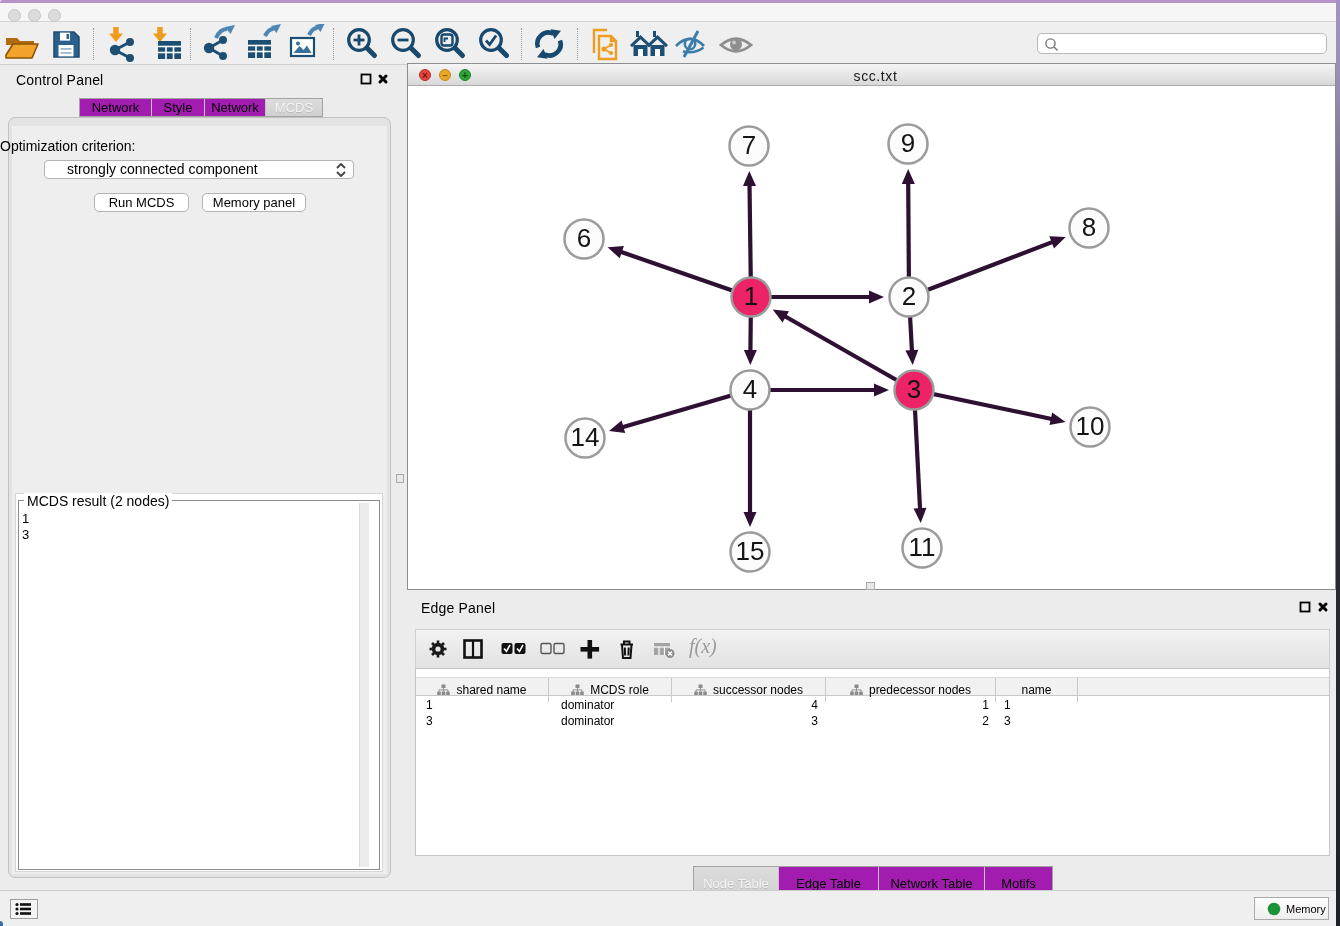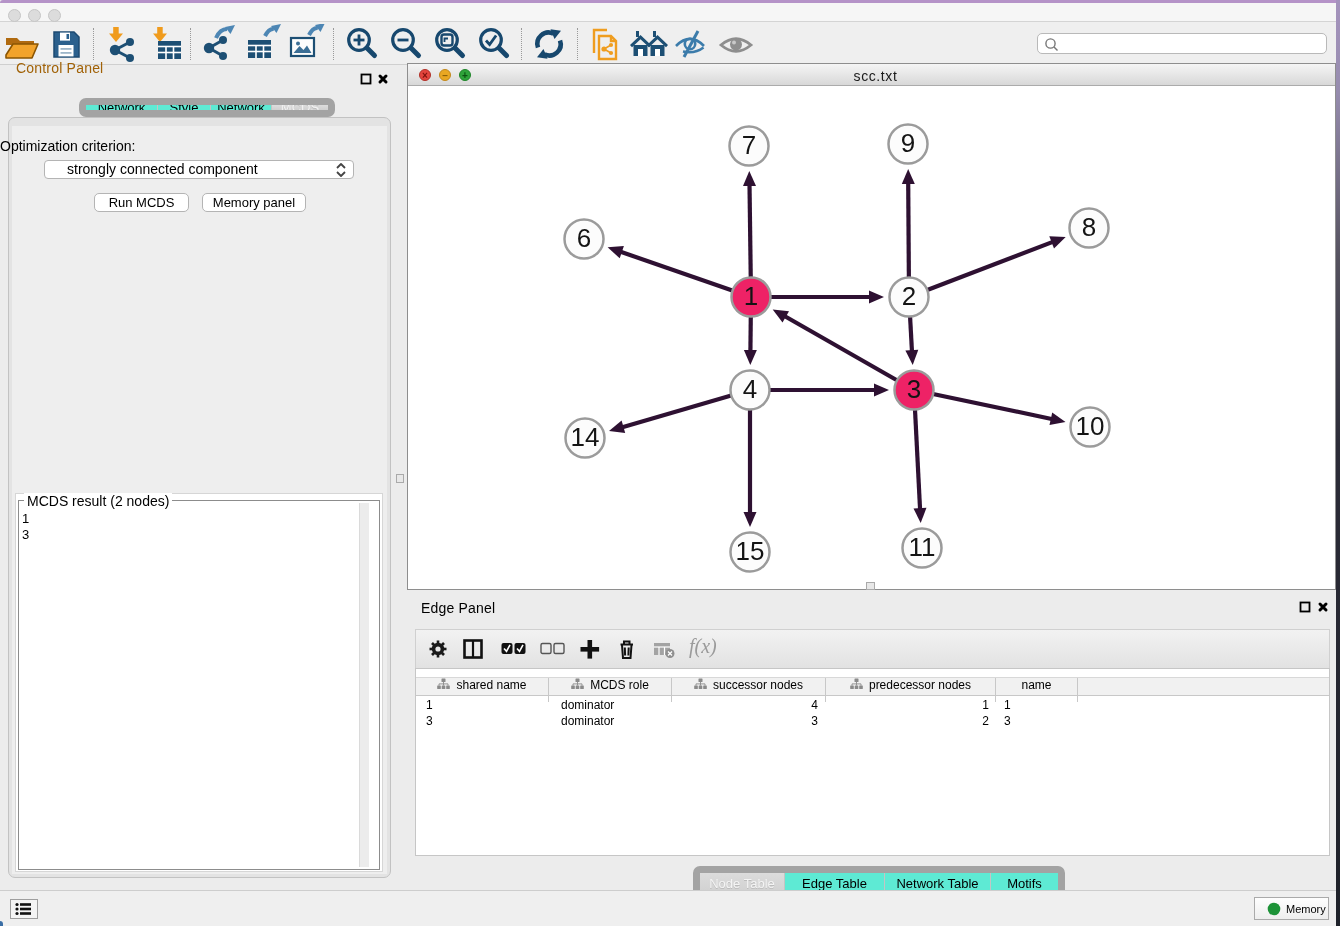--- a/index.html
+++ b/index.html
@@ -6,45 +6,45 @@
 .abs{position:absolute}
 #topline{left:0;top:0;width:1340px;height:3px;background:#b593c8;border-radius:8px 8px 0 0}
 #titlebar{left:0;top:3px;width:1340px;height:19px;background:#f6f6f6;border-bottom:1px solid #d4d4d4}
 .tl{position:absolute;top:6px;width:13px;height:13px;border-radius:50%;background:#dcdcdc;border:1px solid #c6c6c6}
 #wtitle{left:0;top:4px;width:1340px;text-align:center;font-size:14px;color:#b2b2b2}
 #toolbar{left:0;top:22px;width:1340px;height:43px;background:#efefef;border-bottom:1px solid #cfcfcf}
 .sep{position:absolute;top:6px;height:32px;width:1px;border-left:1px dotted #9a9a9a}
 .ticon{position:absolute;top:2px;width:40px;height:40px}
 #searchbox{left:1037px;top:11px;width:290px;height:21px;background:#fff;border:1px solid #b9b9b9;border-radius:5px}
 
-#cp-title{left:16px;top:60px;font-size:14px;color:#a16207;letter-spacing:0.2px}
+#cp-title{left:16px;top:72px;font-size:14px;color:#000000;letter-spacing:0.2px}
 #cp-panel{left:8px;top:117px;width:383px;height:761px;background:#e3e3e3;border:1px solid #c2c2c2;border-radius:7px}
 #cp-inner{left:12px;top:126px;width:375px;height:748px;background:#eeeeee}
-.tabbar{position:absolute;display:flex;height:19px;border:7px solid #a3a3a3;border-radius:7px;overflow:hidden;background:#5eead4;font-size:13px}
+.tabbar{position:absolute;display:flex;height:19px;border:1px solid #a3a3a3;border-radius:0;overflow:hidden;background:#a21caf;font-size:13px}
 .tabbar .tab{display:flex;align-items:center;justify-content:center;border-right:1px solid #c4c4c4;color:#000;height:100%}
 .tabbar .tab:last-child{border-right:none}
 .tabbar .sel{background:linear-gradient(#dcdcdc,#d0d0d0);color:#f4f4f4;text-shadow:0 1px 0 #bbb}
 #opt-label{left:0;top:138px;width:400px;text-align:left;font-size:14px}
 #combo{left:44px;top:160px;width:310px;height:19px;background:#fff;border:1px solid #b4b4b4;border-radius:4px;font-size:14px;line-height:17px;padding-left:22px}
 .btn{position:absolute;height:19px;background:#fff;border:1px solid #b4b4b4;border-radius:5px;font-size:13px;text-align:center;line-height:17px}
 #mcds-white{left:15px;top:493px;width:368px;height:379px;background:#fff;border:1px solid #d6d6d6}
 #mcds-border{left:18px;top:500px;width:362px;height:370px;border:1px solid #8c8c8c}
 #mcds-legend{left:24px;top:493px;background:#fff;padding:0 3px;font-size:14px}
 #mcds-sb{left:359px;top:503px;width:10px;height:364px;background:#ececec;border-left:1px solid #dadada}
 
 #netwin{left:407px;top:63px;width:929px;height:527px;border:1px solid #8e8e8e;background:#fff}
 #nw-titlebar{left:0;top:0;width:100%;height:22px;background:linear-gradient(#f5f5f5,#d8d8d8);border-bottom:1px solid #ababab}
 #nw-title{left:4px;top:4px;width:100%;text-align:center;font-size:14px;color:#1a1a1a;letter-spacing:0.6px}
 .tl2{position:absolute;top:5px;width:12px;height:12px;border-radius:50%;font-size:10px;line-height:12px;text-align:center;font-weight:bold}
 
 #tp-title{left:421px;top:600px;font-size:14px;letter-spacing:0.2px}
 #tp-toolbar{left:415px;top:629px;width:915px;height:39px;background:linear-gradient(#f2f2f2,#e2e2e2);border:1px solid #d0d0d0;border-bottom:none}
 #table{left:415px;top:668px;width:915px;height:188px;background:#fff;border:1px solid #c6c6c6}
 #thead{left:0;top:8px;width:913px;height:19px;background:#f1f1f1;border-top:1px solid #d8d8d8;border-bottom:1px solid #c8c8c8;font-size:12px}
-.th{position:absolute;top:0;height:24px;border-right:1px solid #c8c8c8;display:flex;justify-content:center}
+.th{position:absolute;top:0;height:24px;border-right:1px solid #c8c8c8;display:flex;align-items:center;justify-content:center}
 .td{position:absolute;font-size:12px;height:16px;line-height:16px}
 
 #statusbar{left:0;top:890px;width:1340px;height:36px;background:#efefef;border-top:1px solid #cdcdcd}
 #listbtn{left:10px;top:899px;width:28px;height:20px;background:#f4f4f4;border:1px solid #9e9e9e}
 #membtn{left:1254px;top:897px;width:75px;height:23px;background:linear-gradient(#fefefe,#eee);border:1px solid #aaa;font-size:11px}
 #rightedge{left:1336px;top:0;width:4px;height:926px;background:linear-gradient(#a593bd 0%,#968cae 10%,#55525f 28%,#2c2c38 48%,#1e2129 100%)}
 svg text{font-family:"Liberation Sans",sans-serif}
 </style></head>
 <body>
 <div class="abs" id="topline"></div>

